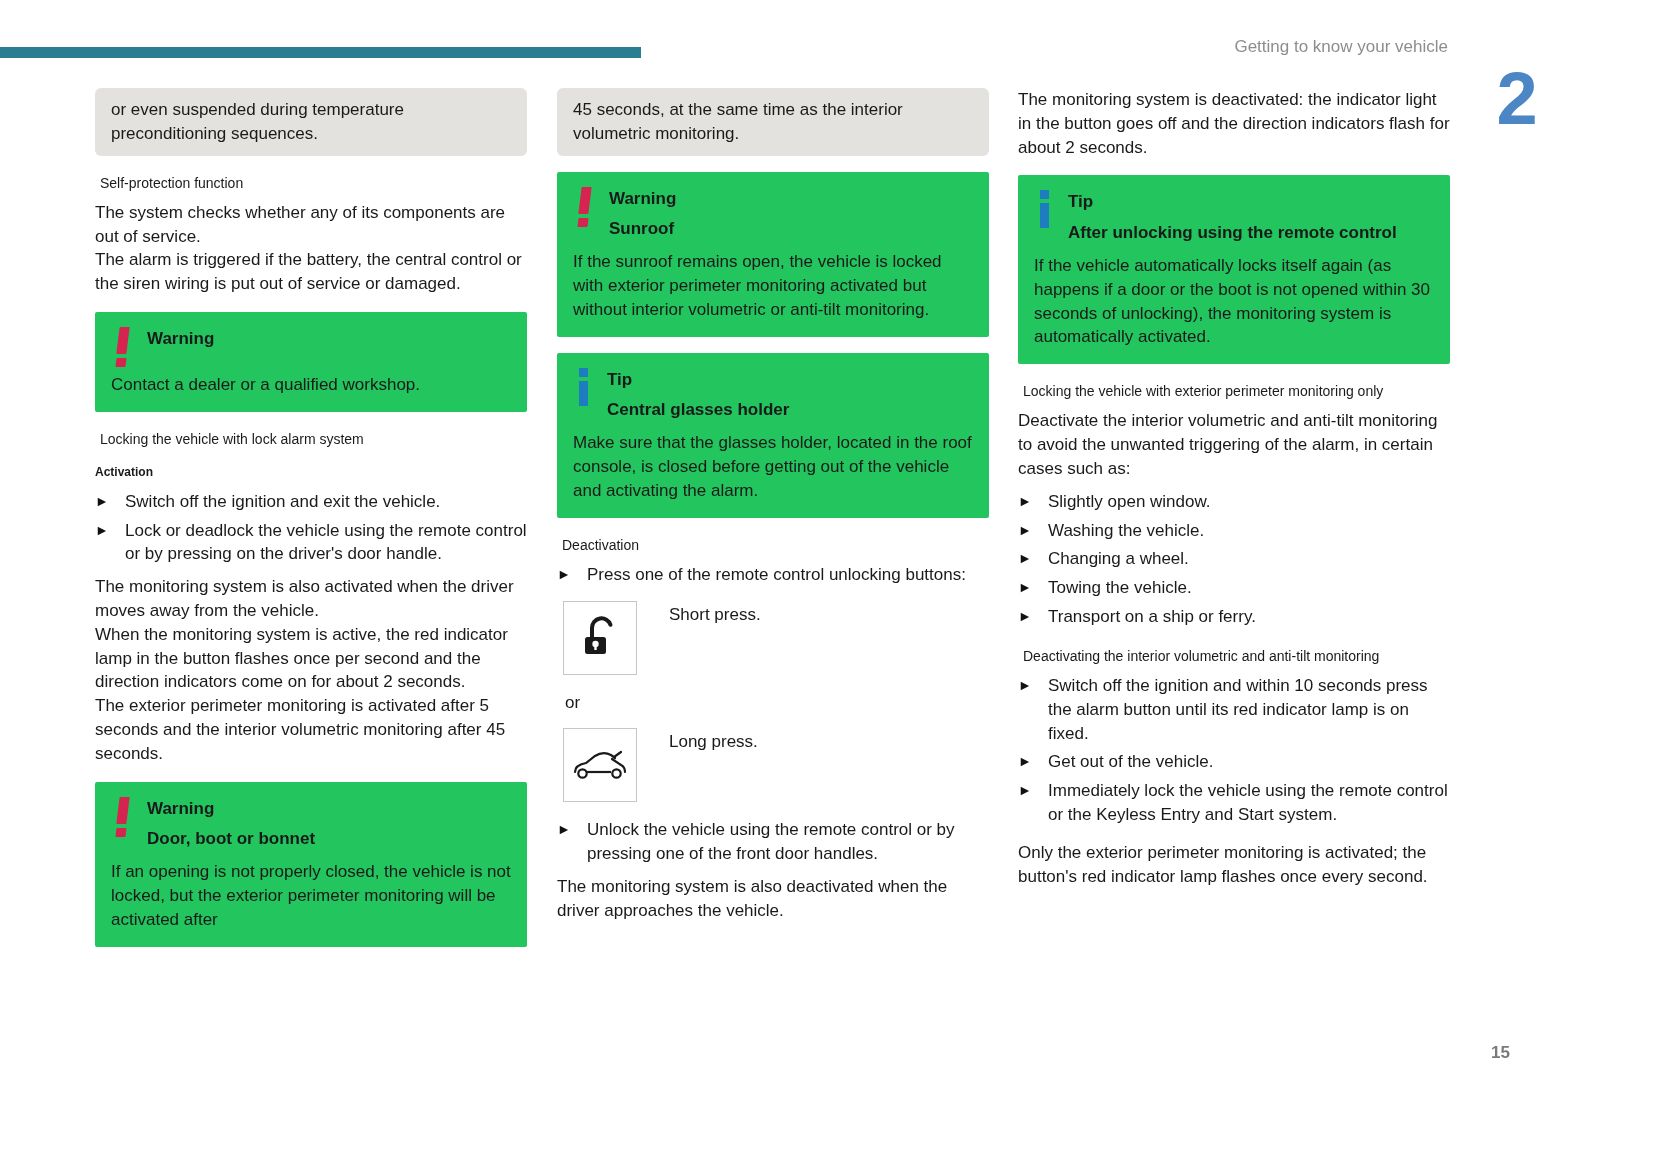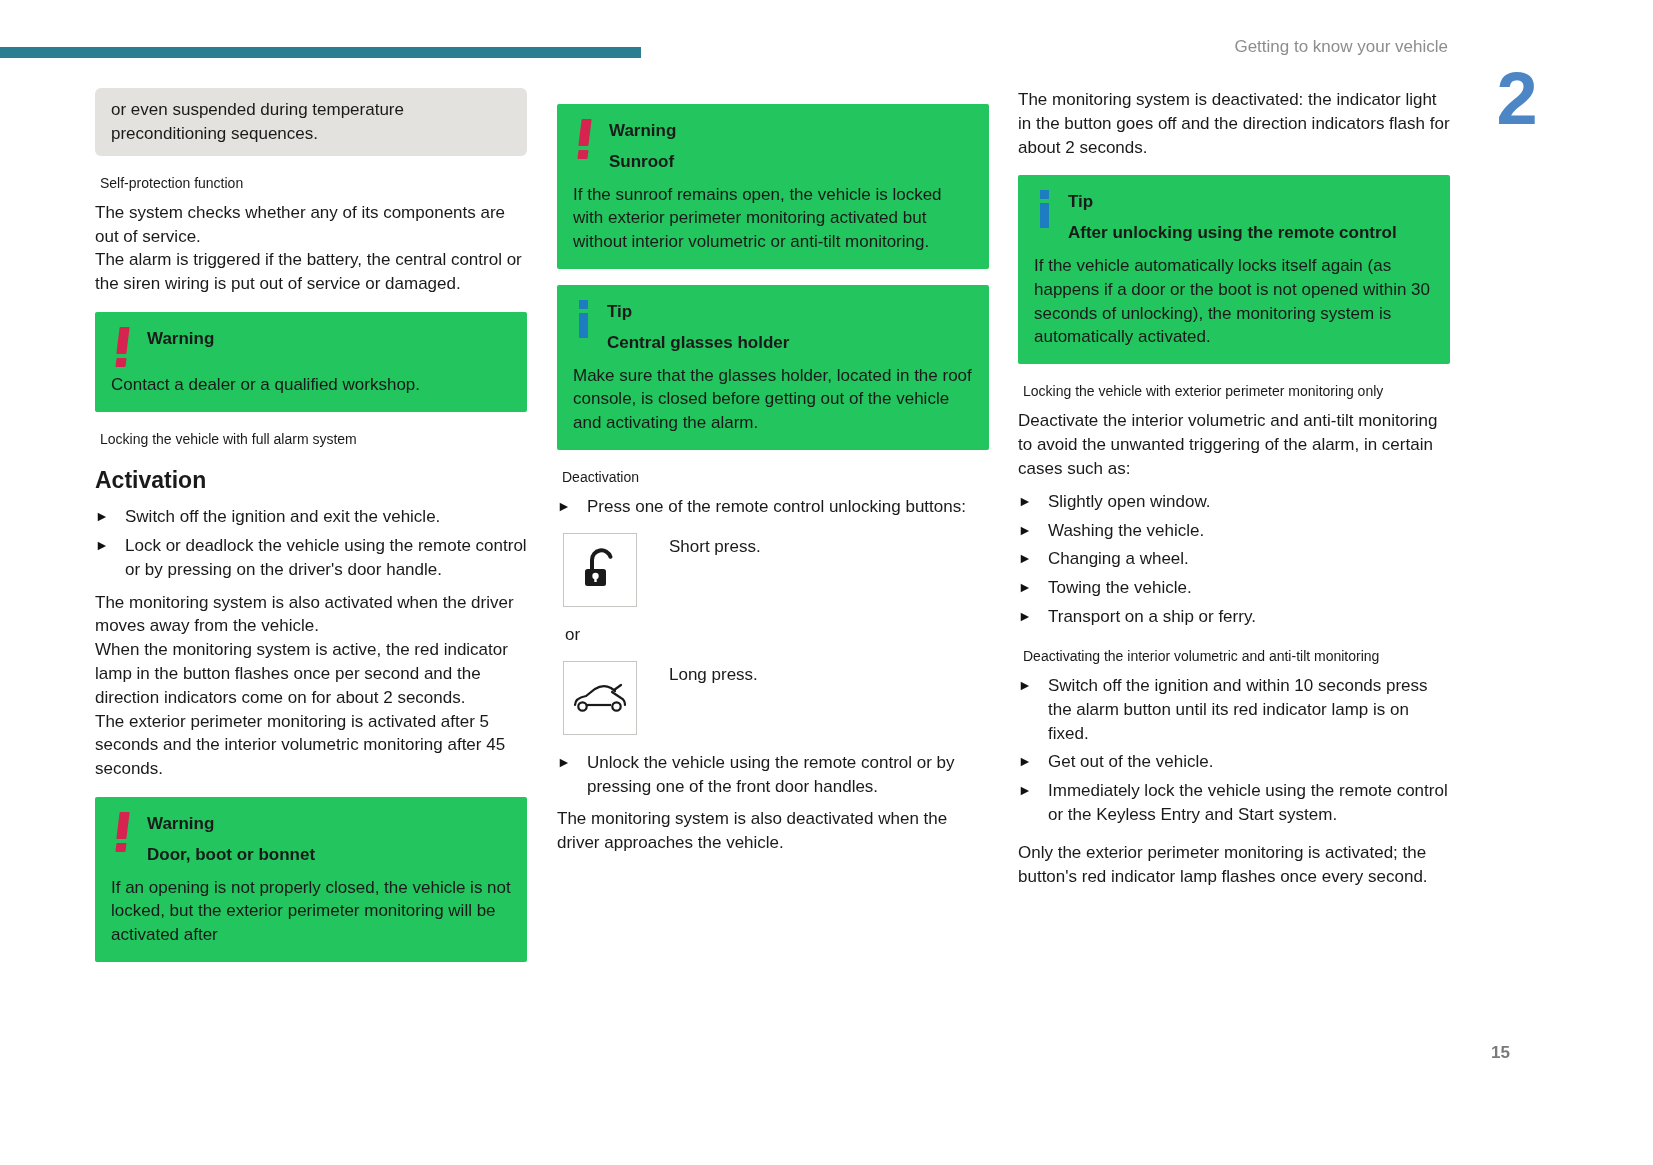--- a/index.html
+++ b/index.html
@@ -12,21 +12,21 @@
   .breadcrumb{position:absolute;left:1018px;top:37px;width:430px;text-align:right;font-size:17px;color:#8d8d8d;}
   .chapter-num{position:absolute;left:1484px;top:62px;width:66px;text-align:center;font-size:74px;font-weight:bold;color:#4d86c5;line-height:1;}
   .page-number{position:absolute;left:1462px;top:1043px;width:48px;text-align:right;font-size:17px;font-weight:bold;color:#7a7a7a;}
 
   .col{position:absolute;top:88px;width:432px;font-size:17px;line-height:1.4;}
   .col1{left:95px;}
   .col2{left:557px;}
   .col3{left:1018px;}
 
   h2{font-size:14px;line-height:1.3;margin:18px 5px 9px;font-weight:normal;}
-  h3{font-size:23px;margin:16px 0 9px;font-weight:bold;}
+  h3{font-size:12px;margin:16px 0 9px;font-weight:bold;}
   p{margin:0;}
   .para-block{margin:9px 0;}
 
   .graybox{background:#e3e2de;border-radius:6px;padding:10px 16px;}
   .notebox{background:#22c55e;border-radius:2px;padding:13px 16px 15px;margin:16px 0;}
   .note-label{font-weight:bold;padding-top:2px;}
   .note-title{font-weight:bold;margin-top:7px;}
   .note-body{clear:both;margin-top:9px;}
 
   .warn-icon{float:left;width:24px;height:46px;margin:2px 12px 0 0;display:flex;flex-direction:column;align-items:center;}
@@ -67,21 +67,21 @@
 
   <div class="notebox">
     <span class="warn-icon">
         <span class="wbar"></span>
         <span class="wdot"></span>
       </span>
     <div class="note-label">Warning</div>
     <div class="note-body">Contact a dealer or a qualified workshop.</div>
   </div>
 
-  <h2>Locking the vehicle with full alarm system</h2>
+  <h2>Locking the vehicle with lock alarm system</h2>
   <h3>Activation</h3>
 
   <div class="bullet">
     <span class="marker">►</span>
     <span class="btext">Switch off the ignition and exit the vehicle.</span>
   </div>
   <div class="bullet">
     <span class="marker">►</span>
     <span class="btext">Lock or deadlock the vehicle using the remote control or by pressing on the driver's door handle.</span>
   </div>
@@ -98,20 +98,23 @@
         <span class="wdot"></span>
       </span>
     <div class="note-label">Warning</div>
     <div class="note-title">Door, boot or bonnet</div>
     <div class="note-body">If an opening is not properly closed, the vehicle is not locked, but the exterior perimeter monitoring will be activated after</div>
   </div>
 </div>
 
 <div class="col col2">
 
+  <div class="graybox">
+    <p>45 seconds, at the same time as the interior volumetric monitoring.</p>
+  </div>
 
   <div class="notebox">
     <span class="warn-icon">
         <span class="wbar"></span>
         <span class="wdot"></span>
       </span>
     <div class="note-label">Warning</div>
     <div class="note-title">Sunroof</div>
     <div class="note-body">If the sunroof remains open, the vehicle is locked with exterior perimeter monitoring activated but without interior volumetric or anti-tilt monitoring.</div>
   </div>

